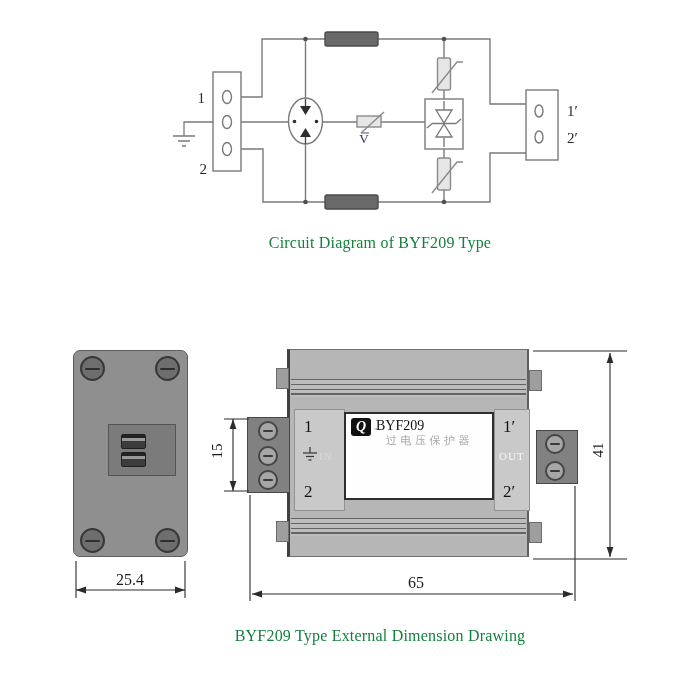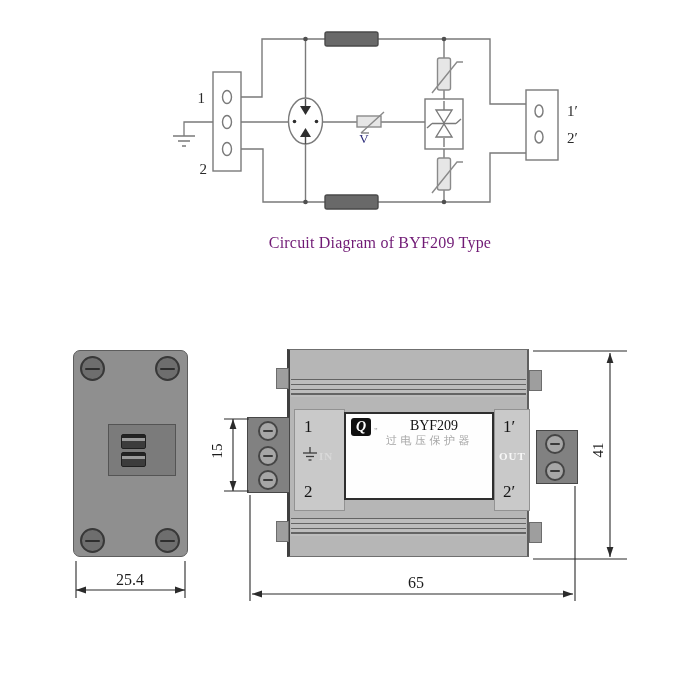--- a/index.html
+++ b/index.html
@@ -1,21 +1,21 @@
 <!DOCTYPE html>
 <html><head>
 <meta charset="utf-8">
 <style>
   * { margin:0; padding:0; box-sizing:border-box; }
   html,body { width:679px; height:681px; background:#ffffff; }
   body { font-family:"Liberation Serif", serif; position:relative; overflow:hidden; color:#1c1c1c; }
   .page { position:absolute; inset:0; width:679px; height:681px; background:#fff; }
 
   .caption { position:absolute; left:80px; width:600px; text-align:center;
-             font-size:16px; color:#701a75; letter-spacing:0.2px; }
+             font-size:16px; color:#15803d; letter-spacing:0.2px; }
   #caption-circuit { top:234px; }
   #caption-drawing { top:627px; }
 
   svg.overlay { position:absolute; left:0; top:0; width:679px; height:681px; pointer-events:none; }
 
   
   .side-view { position:absolute; left:73px; top:350px; width:115px; height:207px;
                background:#8f8f8f; border:1px solid #5d5d5d; border-radius:7px; }
   .foot { position:absolute; width:16px; height:24px; background:#828282; border:1px solid #585858; z-index:-1; }
   .foot.fl { left:-7px; top:192px; transform:skewX(-10deg); }
@@ -44,49 +44,50 @@
   .tab { position:absolute; width:13px; height:21px; background:#9e9e9e; border:1px solid #6d6d6d; }
   .tab.tl1 { left:-14px; top:18px; } .tab.tl2 { left:-14px; top:171px; }
   .tab.tr1 { right:-15px; top:20px; } .tab.tr2 { right:-15px; top:172px; }
 
   .strip { position:absolute; top:59px; height:102px; background:#c9c9c9; border:1px solid #929292; }
   .strip-in  { left:4px;  width:51px; }
   .strip-out { left:204px; width:36px; }
   .port-num { position:absolute; font-size:17px; color:#141414; }
   .strip-in  .n1 { left:9px; top:7px; }  .strip-in  .n2 { left:9px; top:72px; }
   .strip-out .n1 { left:8px; top:7px; }  .strip-out .n2 { left:8px; top:72px; }
-  .port-word { position:absolute; font-size:11px; font-weight:bold; letter-spacing:1px; }
+  .port-word { position:absolute; font-size:11px; font-weight:normal; letter-spacing:1px; }
   .strip-in  .port-word { left:24px; top:40px; color:#d9d9d9; }
   .strip-out .port-word { left:4px;  top:40px; color:#f7f7f7; }
   .gnd-sm { position:absolute; left:7px; top:37px; }
 
   .device-label { position:absolute; left:54px; top:62px; width:150px; height:88px;
                   background:#fefefe; border:2px solid #2e2e2e; }
   .lbl-logo { position:absolute; left:5px; top:4px; width:20px; height:18px; background:#101010;
               border-radius:3px; color:#fff; font-style:italic; font-weight:bold; font-size:14px;
               text-align:center; line-height:17px; }
   .lbl-mark { position:absolute; left:28px; top:13px; font-size:8px; color:#979797; }
-  .lbl-model { position:absolute; left:30px; right:0; top:4px; text-align:center; font-size:14px; color:#111; }
+  .lbl-model { position:absolute; left:30px; right:0; top:4px; text-align:left; font-size:14px; color:#111; }
   .lbl-cnname { position:absolute; left:40px; top:19px; font-size:11px; letter-spacing:3.5px; color:#a6a6a6; }
   .lbl-specs { position:absolute; left:22px; top:36px; font-size:11px; line-height:12.5px; color:#141414; }
   .spec-cell { display:inline-block; width:34px; }
   .uline { border-bottom:1px dotted #d83b3b; }
   .lbl-mfr { position:absolute; left:2px; top:72px; font-size:10px; letter-spacing:1.5px; color:#8d8d8d; white-space:nowrap; }
 
   
   .term { position:absolute; background:#818181; border:1px solid #474747; }
   .term-in  { left:247px; top:417px; width:43px; height:76px; }
   .term-out { left:536px; top:430px; width:42px; height:54px; }
 </style>
 </head>
 <body>
 
 <div class="page">
 
   <div class="caption" id="caption-circuit">Circuit Diagram of BYF209 Type</div>
+  <div class="caption" id="caption-drawing">BYF209 Type External Dimension Drawing</div>
 
   <div class="side-view">
     <div class="foot fl"></div>
     <div class="foot fr"></div>
     <div class="screw screw-lg" style="left:6px;top:5px;"></div>
     <div class="screw screw-lg" style="left:81px;top:5px;"></div>
     <div class="screw screw-lg" style="left:6px;top:177px;"></div>
     <div class="screw screw-lg" style="left:81px;top:177px;"></div>
     <div class="side-connector">
       <div class="slot s1"></div>

